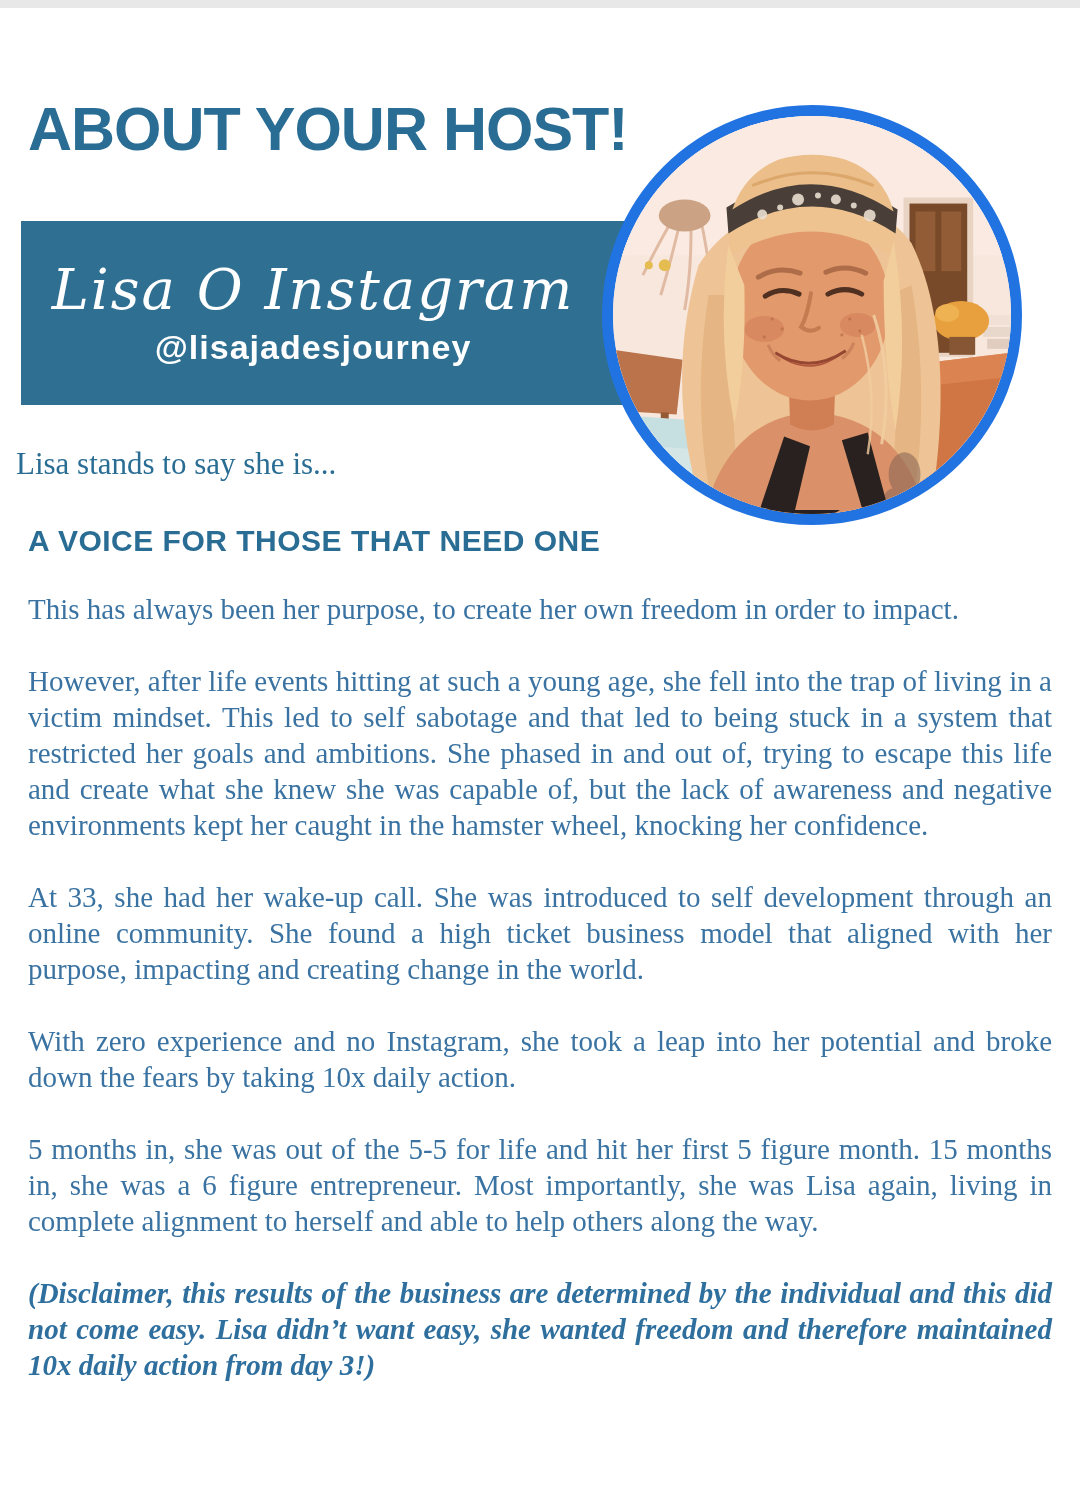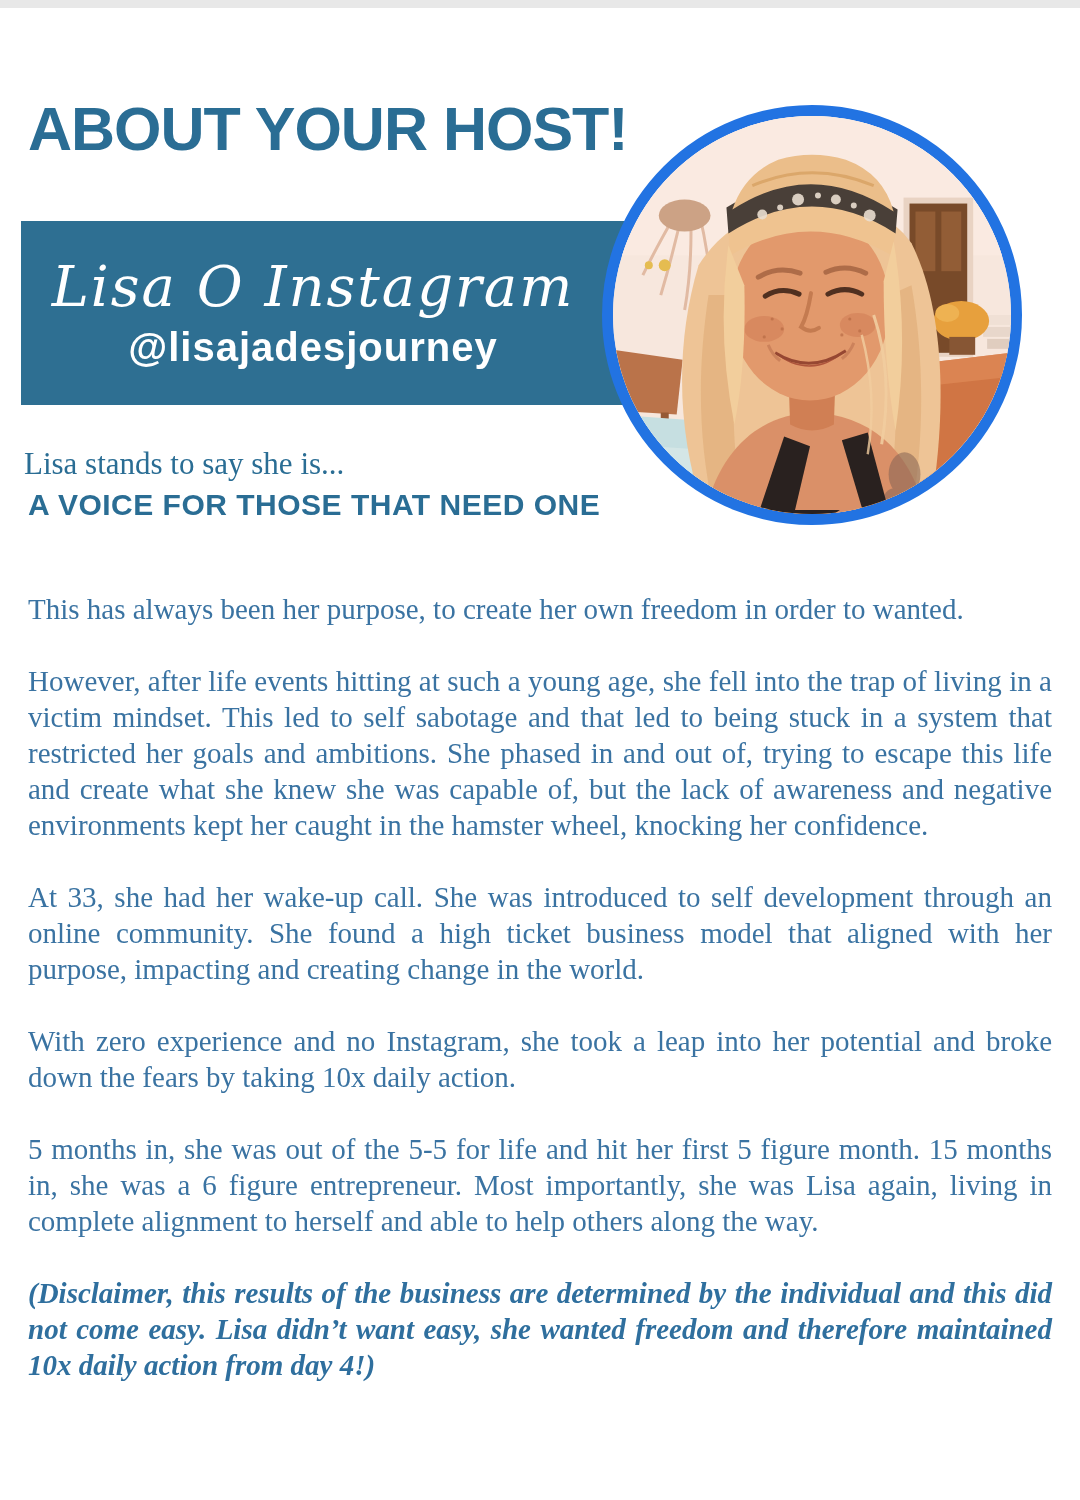--- a/index.html
+++ b/index.html
@@ -43,44 +43,44 @@
     font-style:italic;
     font-size:56px;
     color:#ffffff;
     letter-spacing:2px;
     line-height:1.1;
     white-space:nowrap;
   }
   .host-handle{
     font-family:"Liberation Sans", sans-serif;
     font-weight:bold;
-    font-size:40px;
+    font-size:34px;
     color:#ffffff;
     letter-spacing:1px;
     margin-top:8px;
     white-space:nowrap;
   }
   .photo{
     position:absolute;left:602px;top:97px;
     width:420px;height:420px;
     border-radius:50%;
     border:11px solid var(--photo_ring);
     overflow:hidden;
     background:#f7eee8;
     z-index:3;
   }
   .photo svg{display:block;width:100%;height:100%;}
   .lead-line{
-    position:absolute;left:24px;top:438px;
+    position:absolute;left:16px;top:438px;
     font-size:31px;
     color:var(--heading);
     z-index:1;
   }
   .section-headline{
-    position:absolute;left:28px;top:480px;
+    position:absolute;left:28px;top:516px;
     font-family:"Liberation Sans", sans-serif;
     font-weight:bold;
     font-size:30px;
     letter-spacing:0.5px;
     color:var(--heading);
     z-index:1;
   }
   .content{
     position:absolute;left:28px;right:28px;top:583px;
     z-index:1;
@@ -218,21 +218,21 @@
 
       <rect x="0" y="0" width="400" height="400" fill="#ff8c5a" opacity="0.07"></rect>
     </svg>
   </div>
 
   <div class="lead-line">Lisa stands to say she is...</div>
 
   <div class="section-headline">A VOICE FOR THOSE THAT NEED ONE</div>
 
   <div class="content">
-    <p>This has always been her purpose, to create her own freedom in order to wanted.</p>
+    <p>This has always been her purpose, to create her own freedom in order to impact.</p>
     <p>However, after life events hitting at such a young age, she fell into the trap of living in a victim mindset. This led to self sabotage and that led to being stuck in a system that restricted her goals and ambitions. She phased in and out of, trying to escape this life and create what she knew she was capable of, but the lack of awareness and negative environments kept her caught in the hamster wheel, knocking her confidence.</p>
     <p>At 33, she had her wake-up call. She was introduced to self development through an online community. She found a high ticket business model that aligned with her purpose, impacting and creating change in the world.</p>
     <p>With zero experience and no Instagram, she took a leap into her potential and broke down the fears by taking 10x daily action.</p>
     <p>5 months in, she was out of the 5-5 for life and hit her first 5 figure month. 15 months in, she was a 6 figure entrepreneur. Most importantly, she was Lisa again, living in complete alignment to herself and able to help others along the way.</p>
-    <p class="disclaimer">(Disclaimer, this results of the business are determined by the individual and this did not come easy. Lisa didn’t want easy, she wanted freedom and therefore maintained 10x daily action from day 4!)</p>
+    <p class="disclaimer">(Disclaimer, this results of the business are determined by the individual and this did not come easy. Lisa didn’t want easy, she wanted freedom and therefore maintained 10x daily action from day 3!)</p>
   </div>
 
 </div>
 
 </body></html>

